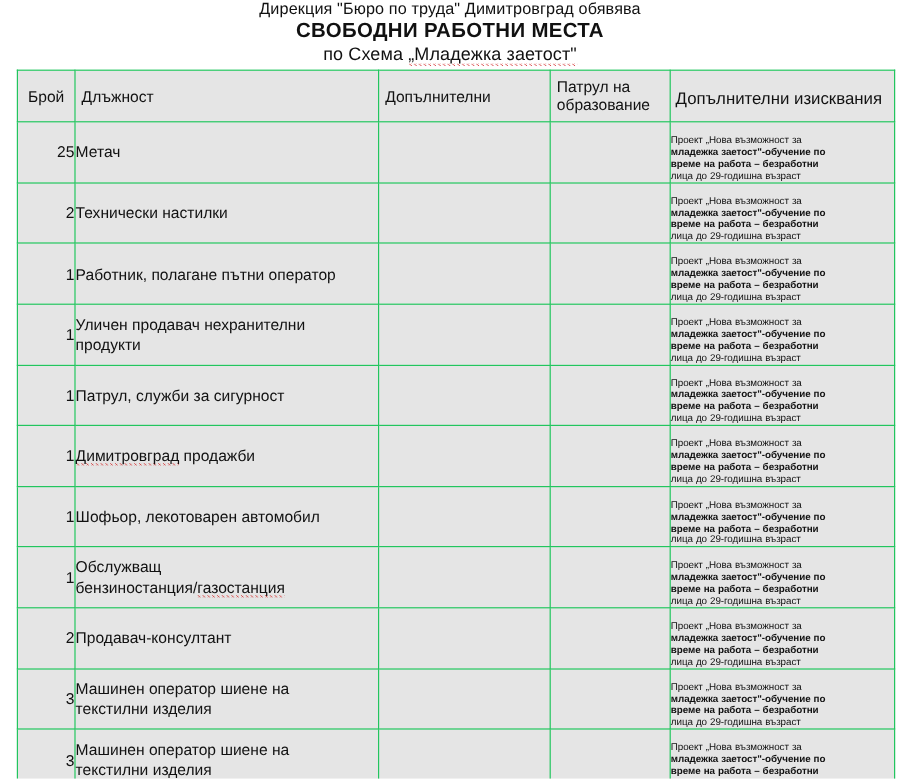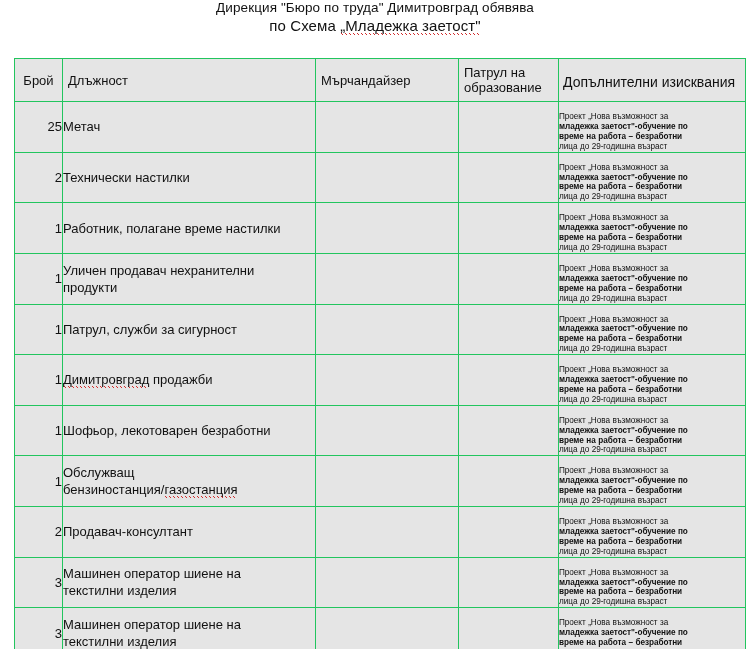--- a/index.html
+++ b/index.html
@@ -139,20 +139,21 @@
 
   .title-line { display: block; }
 </style>
 </head>
 <body>
 
 <div id="page">
 
   <div class="doc-heading">
     <div class="heading-line1">Дирекция "Бюро по труда" Димитровград  обявява</div>
+    <div class="heading-line2">СВОБОДНИ РАБОТНИ МЕСТА</div>
     <div class="heading-line3">
       <span>по Схема </span><span class="spell">„Младежка заетост"</span>
     </div>
   </div>
 
   <div class="table-wrap">
     <table class="vacancies">
       <colgroup>
         <col class="c-count">
         <col class="c-title">
@@ -162,21 +163,21 @@
       </colgroup>
       <thead>
         <tr>
           <th class="h-count">
             <div class="th-inner">Брой</div>
           </th>
           <th class="h-title">
             <div class="th-inner">Длъжност</div>
           </th>
           <th class="h-spec">
-            <div class="th-inner">Мърчандайзер</div>
+            <div class="th-inner">Допълнителни</div>
           </th>
           <th class="h-edu">
             <div class="th-inner">
               <span class="title-line">Патрул на</span>
               <span class="title-line">образование</span>
             </div>
           </th>
           <th class="h-req">
             <div class="th-inner">Допълнителни изисквания</div>
           </th>
@@ -211,21 +212,21 @@
                 <span class="title-line">Проект „Нова възможност за</span>
                 <span class="title-line b">младежка заетост"-обучение по</span>
                 <span class="title-line b">време на работа – безработни</span>
                 <span class="title-line">лица до 29-годишна възраст</span>
               </div>
             </td>
           </tr>
           <tr>
             <td class="cell-count">1</td>
             <td class="cell-title">
-              <span class="title-line">Работник, полагане време настилки</span>
+              <span class="title-line">Работник, полагане пътни оператор</span>
             </td>
             <td class="cell-spec"></td>
             <td class="cell-edu"></td>
             <td class="cell-req">
               <div class="req-text">
                 <span class="title-line">Проект „Нова възможност за</span>
                 <span class="title-line b">младежка заетост"-обучение по</span>
                 <span class="title-line b">време на работа – безработни</span>
                 <span class="title-line">лица до 29-годишна възраст</span>
               </div>
@@ -276,21 +277,21 @@
                 <span class="title-line">Проект „Нова възможност за</span>
                 <span class="title-line b">младежка заетост"-обучение по</span>
                 <span class="title-line b">време на работа – безработни</span>
                 <span class="title-line">лица до 29-годишна възраст</span>
               </div>
             </td>
           </tr>
           <tr>
             <td class="cell-count">1</td>
             <td class="cell-title">
-              <span class="title-line">Шофьор, лекотоварен безработни</span>
+              <span class="title-line">Шофьор, лекотоварен автомобил</span>
             </td>
             <td class="cell-spec"></td>
             <td class="cell-edu"></td>
             <td class="cell-req">
               <div class="req-text">
                 <span class="title-line">Проект „Нова възможност за</span>
                 <span class="title-line b">младежка заетост"-обучение по</span>
                 <span class="title-line b">време на работа – безработни</span>
                 <span class="title-line">лица до 29-годишна възраст</span>
               </div>

